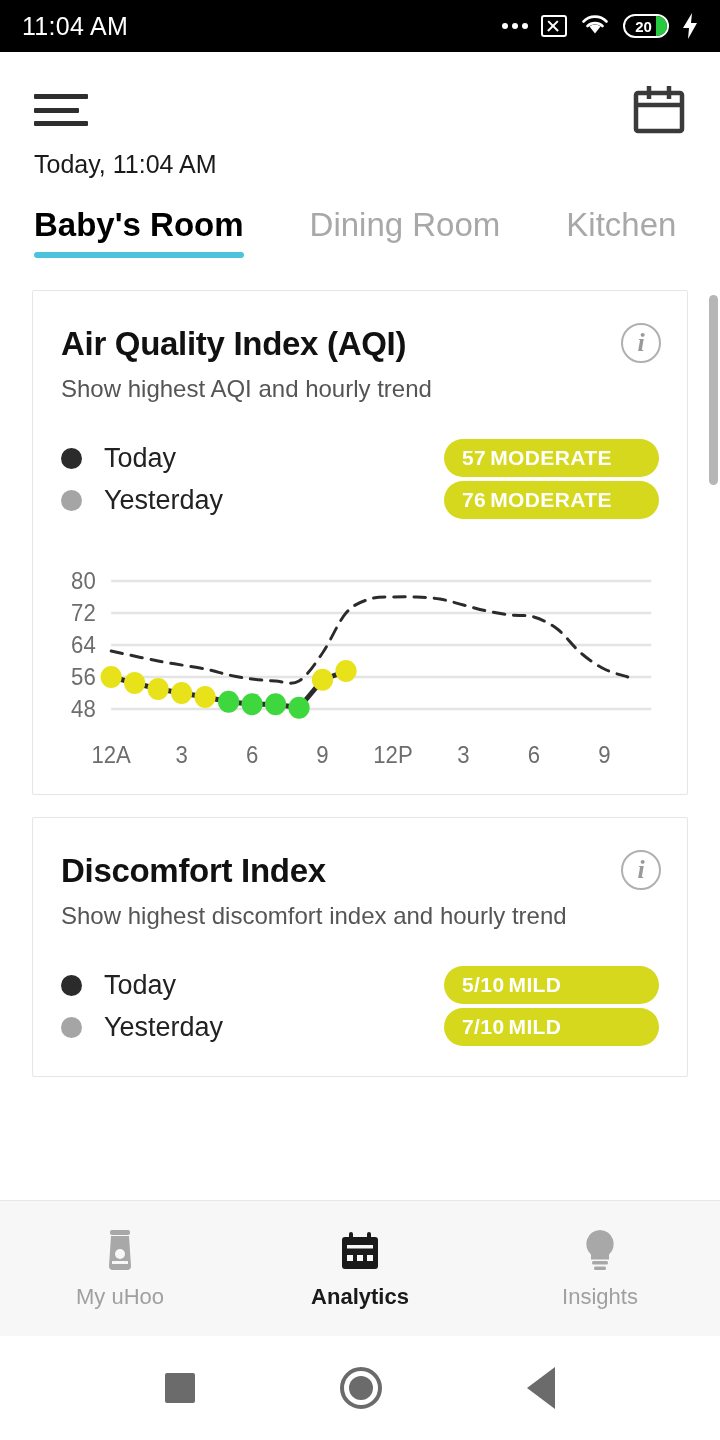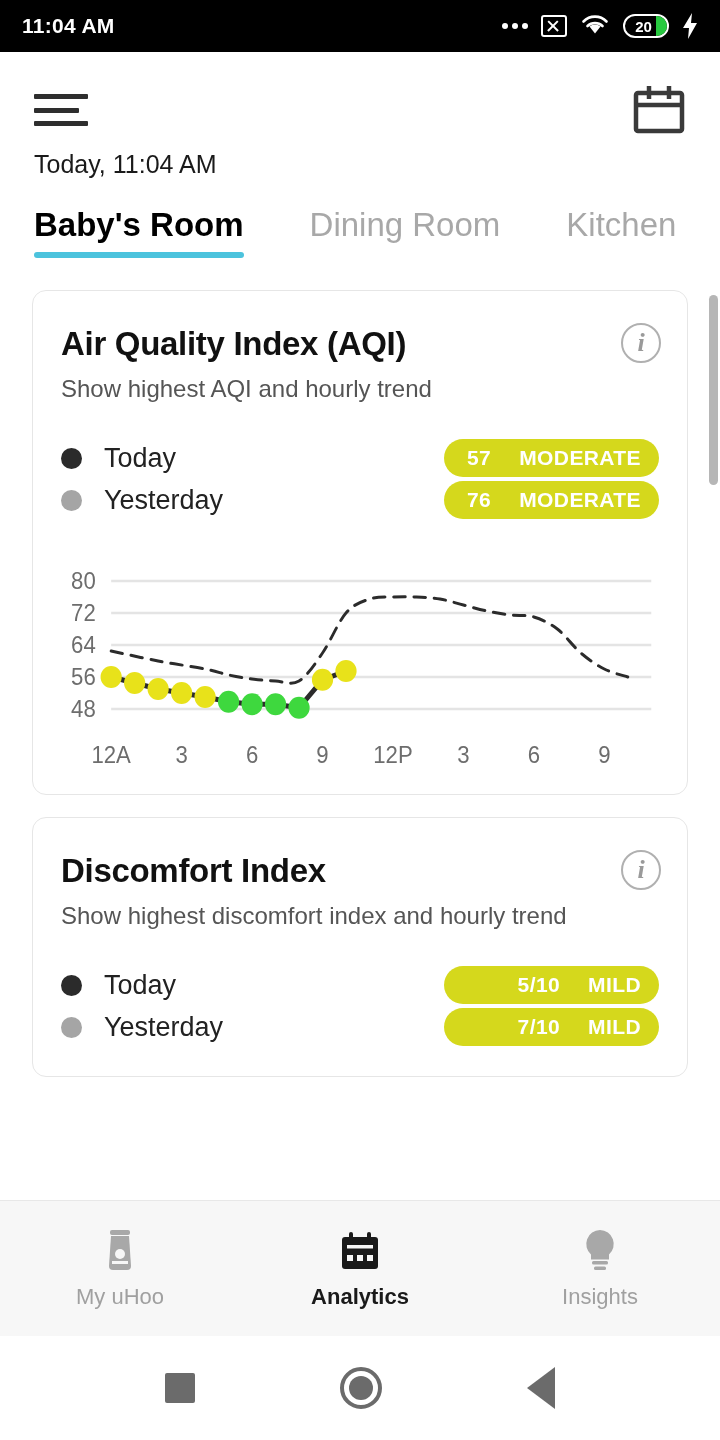--- a/index.html
+++ b/index.html
@@ -11,21 +11,21 @@
   }
   .phone { position: relative; width: 720px; height: 1440px; background: #fff; }
 
   
   .statusbar {
     position: absolute; top: 0; left: 0; width: 720px; height: 52px;
     background: #000; color: #fff;
     display: flex; align-items: center; justify-content: space-between;
     padding: 0 22px;
   }
-  .status-time { font-size: 21px; font-weight: 700; letter-spacing: .3px; }
+  .status-time { font-size: 25px; font-weight: 400; letter-spacing: .3px; }
   .status-icons { display: flex; align-items: center; gap: 13px; }
   .dots-icon { display: flex; gap: 4px; align-items: center; }
   .dots-icon i { width: 6px; height: 6px; border-radius: 50%; background: #fff; display: block; }
   .xbox-icon { width: 26px; height: 22px; border: 2.5px solid #fff; border-radius: 3px;
     position: relative; }
   .xbox-icon::before, .xbox-icon::after {
     content: ""; position: absolute; left: 3px; top: 7.5px; width: 14px; height: 2.4px;
     background: #fff; }
   .xbox-icon::before { transform: rotate(45deg); }
   .xbox-icon::after { transform: rotate(-45deg); }
@@ -66,21 +66,21 @@
   }
   .tab + .tab { margin-left: 66px; }
 
   
   .content {
     position: absolute; top: 290px; left: 0; width: 720px; height: 950px;
     overflow: hidden;
   }
   .card {
     margin: 0 32px 22px 32px; background: #fff;
-    border: 1px solid #e6e6e6; border-radius: 14px;
+    border: 1px solid #e6e6e6; border-radius: 2px;
     padding: 34px 28px 26px 28px; position: relative;
   }
   .card-title { font-size: 33px; font-weight: 700; color: #111; letter-spacing: -.3px; }
   .card-sub { font-size: 24px; color: #555; margin-top: 12px; }
   .info-icon {
     position: absolute; top: 32px; right: 26px; width: 40px; height: 40px;
     border: 2.5px solid #b0b0b0; border-radius: 50%;
     display: flex; align-items: center; justify-content: center;
     font-family: "Liberation Serif", serif; font-style: italic;
     font-size: 26px; color: #9a9a9a; font-weight: 700; cursor: pointer;
@@ -89,21 +89,21 @@
   
   .legend-block { margin-top: 36px; position: relative; }
   .legend-row { display: flex; align-items: center; height: 38px; margin-bottom: 4px; }
   .legend-dot { width: 21px; height: 21px; border-radius: 50%; margin-right: 22px; }
   .legend-dot.today { background: #2b2b2b; }
   .legend-dot.yest { background: #a5a5a5; }
   .legend-label { font-size: 27px; color: #222; }
   .badge {
     position: absolute; right: 0; height: 38px; min-width: 215px;
     background: #d5d81c; border-radius: 19px; color: #fff;
-    display: flex; align-items: center; justify-content: flex-end; gap: 28px;
+    display: flex; align-items: center; justify-content: flex-start; gap: 4px;
     font-size: 21px; font-weight: 700; letter-spacing: .4px; padding: 0 18px;
   }
   .badge.b1 { top: 0; }
   .badge.b2 { top: 42px; }
 
   
   .chart-wrap { margin-top: 34px; position: relative; height: 215px; }
   .chart-wrap.short { height: 60px; overflow: hidden; }
   .chart-svg { display: block; width: 100%; height: 100%; }
 

